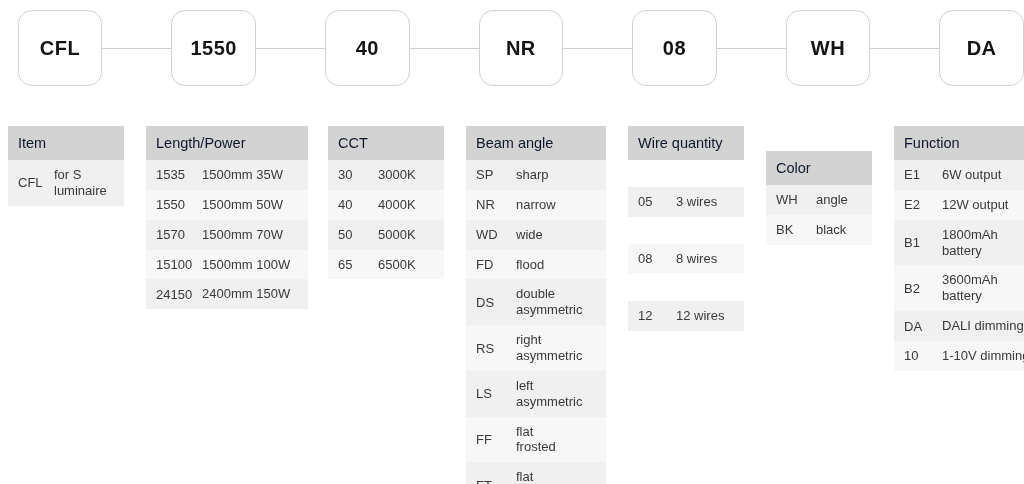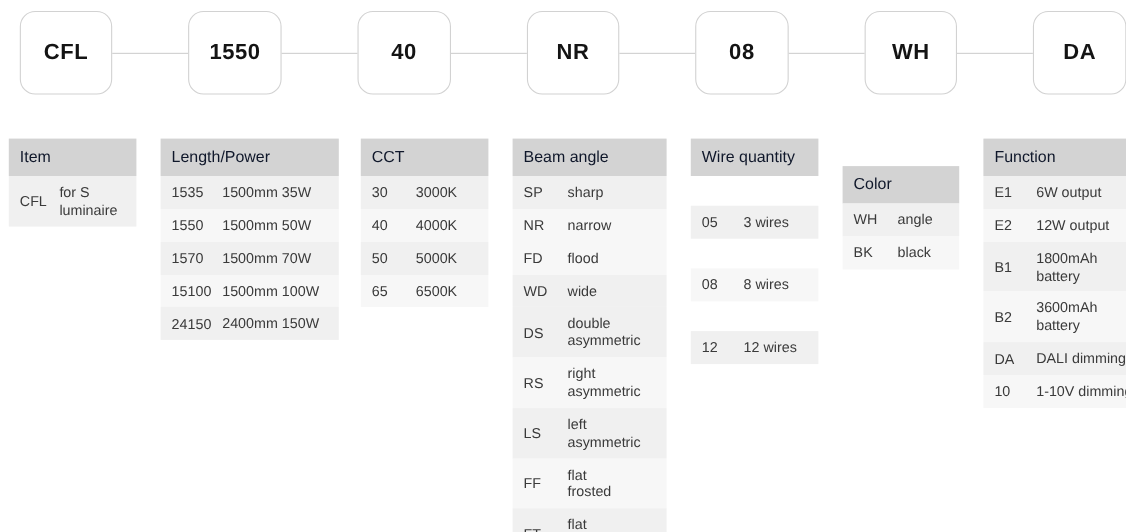--- a/index.html
+++ b/index.html
@@ -202,27 +202,27 @@
     <div class="table-block blk-beam">
       <div class="t-head">Beam angle</div>
       <div class="t-row odd">
         <div class="c-code">SP</div>
         <div class="c-desc">sharp</div>
       </div>
       <div class="t-row even">
         <div class="c-code">NR</div>
         <div class="c-desc">narrow</div>
       </div>
+      <div class="t-row odd">
+        <div class="c-code">WD</div>
+        <div class="c-desc">wide</div>
+      </div>
       <div class="t-row even">
         <div class="c-code">FD</div>
         <div class="c-desc">flood</div>
-      </div>
-      <div class="t-row odd">
-        <div class="c-code">WD</div>
-        <div class="c-desc">wide</div>
       </div>
       <div class="t-row odd">
         <div class="c-code">DS</div>
         <div class="c-desc two-line">double
 asymmetric</div>
       </div>
       <div class="t-row even">
         <div class="c-code">RS</div>
         <div class="c-desc two-line">right
 asymmetric</div>

